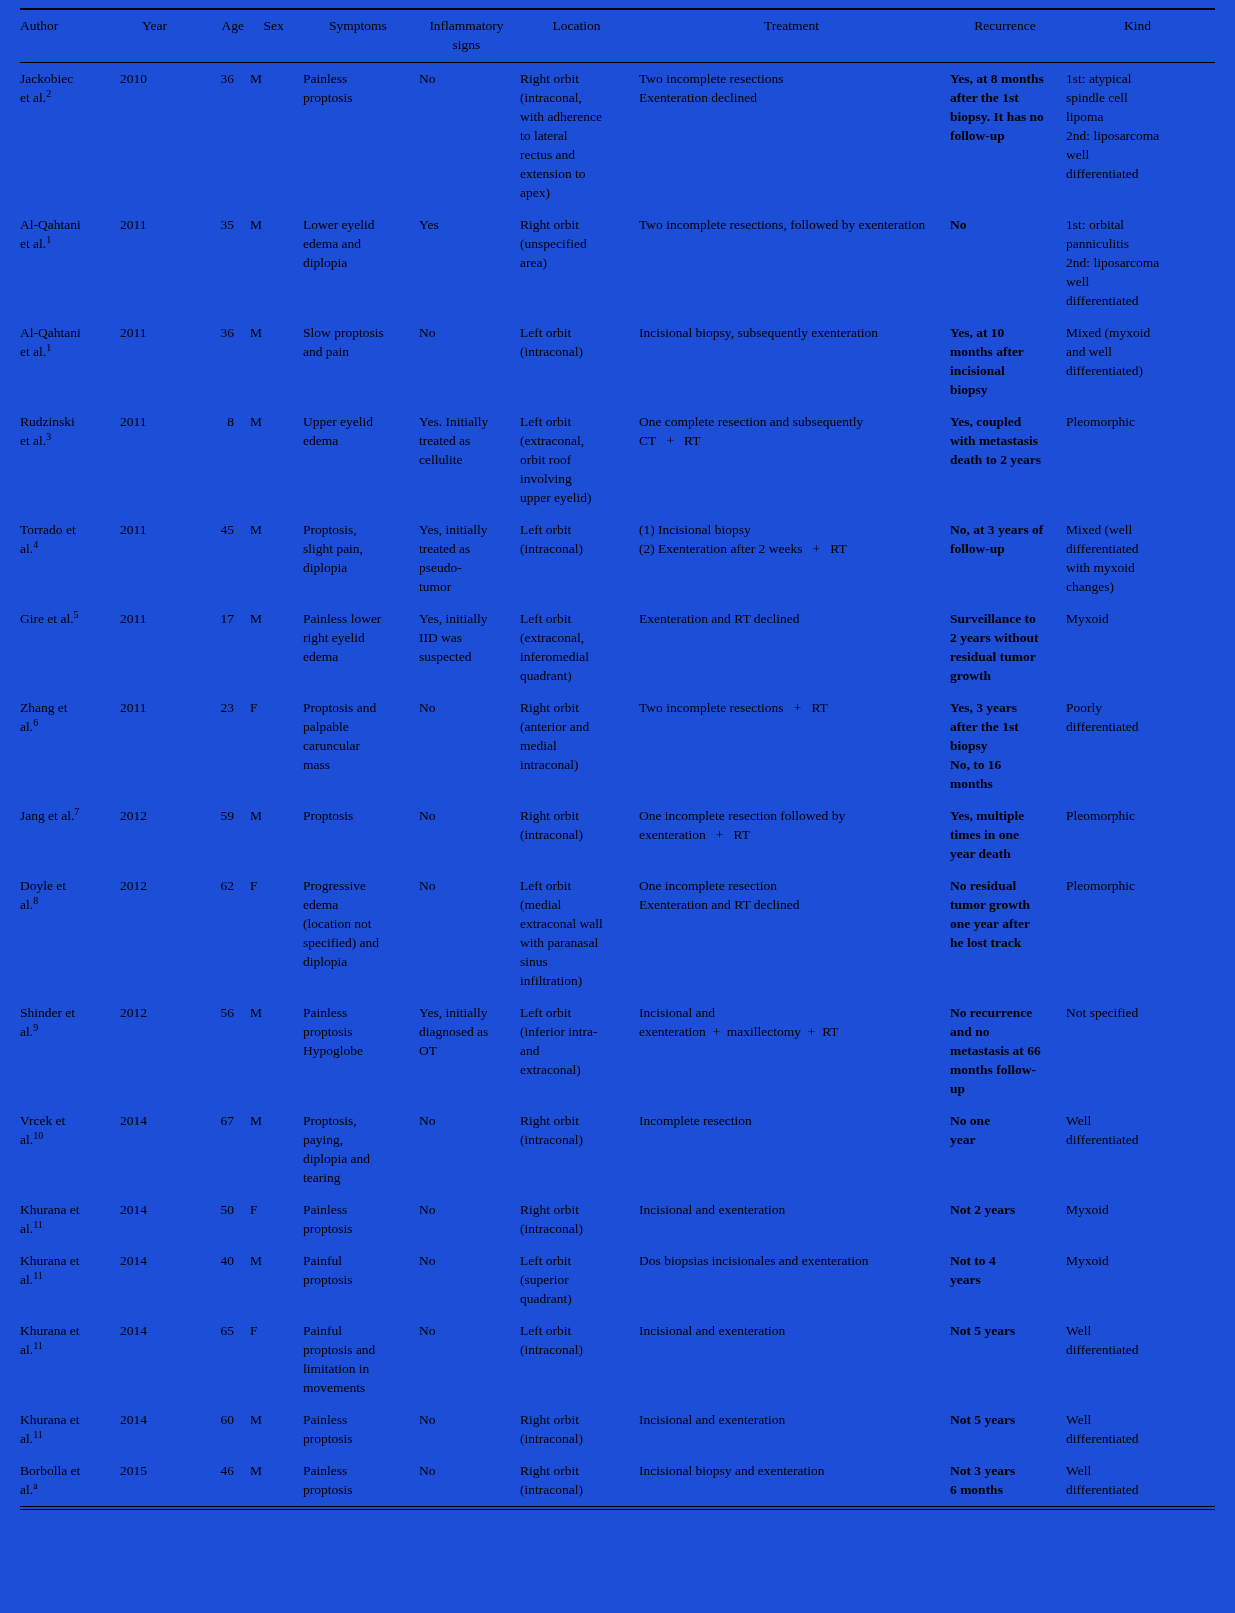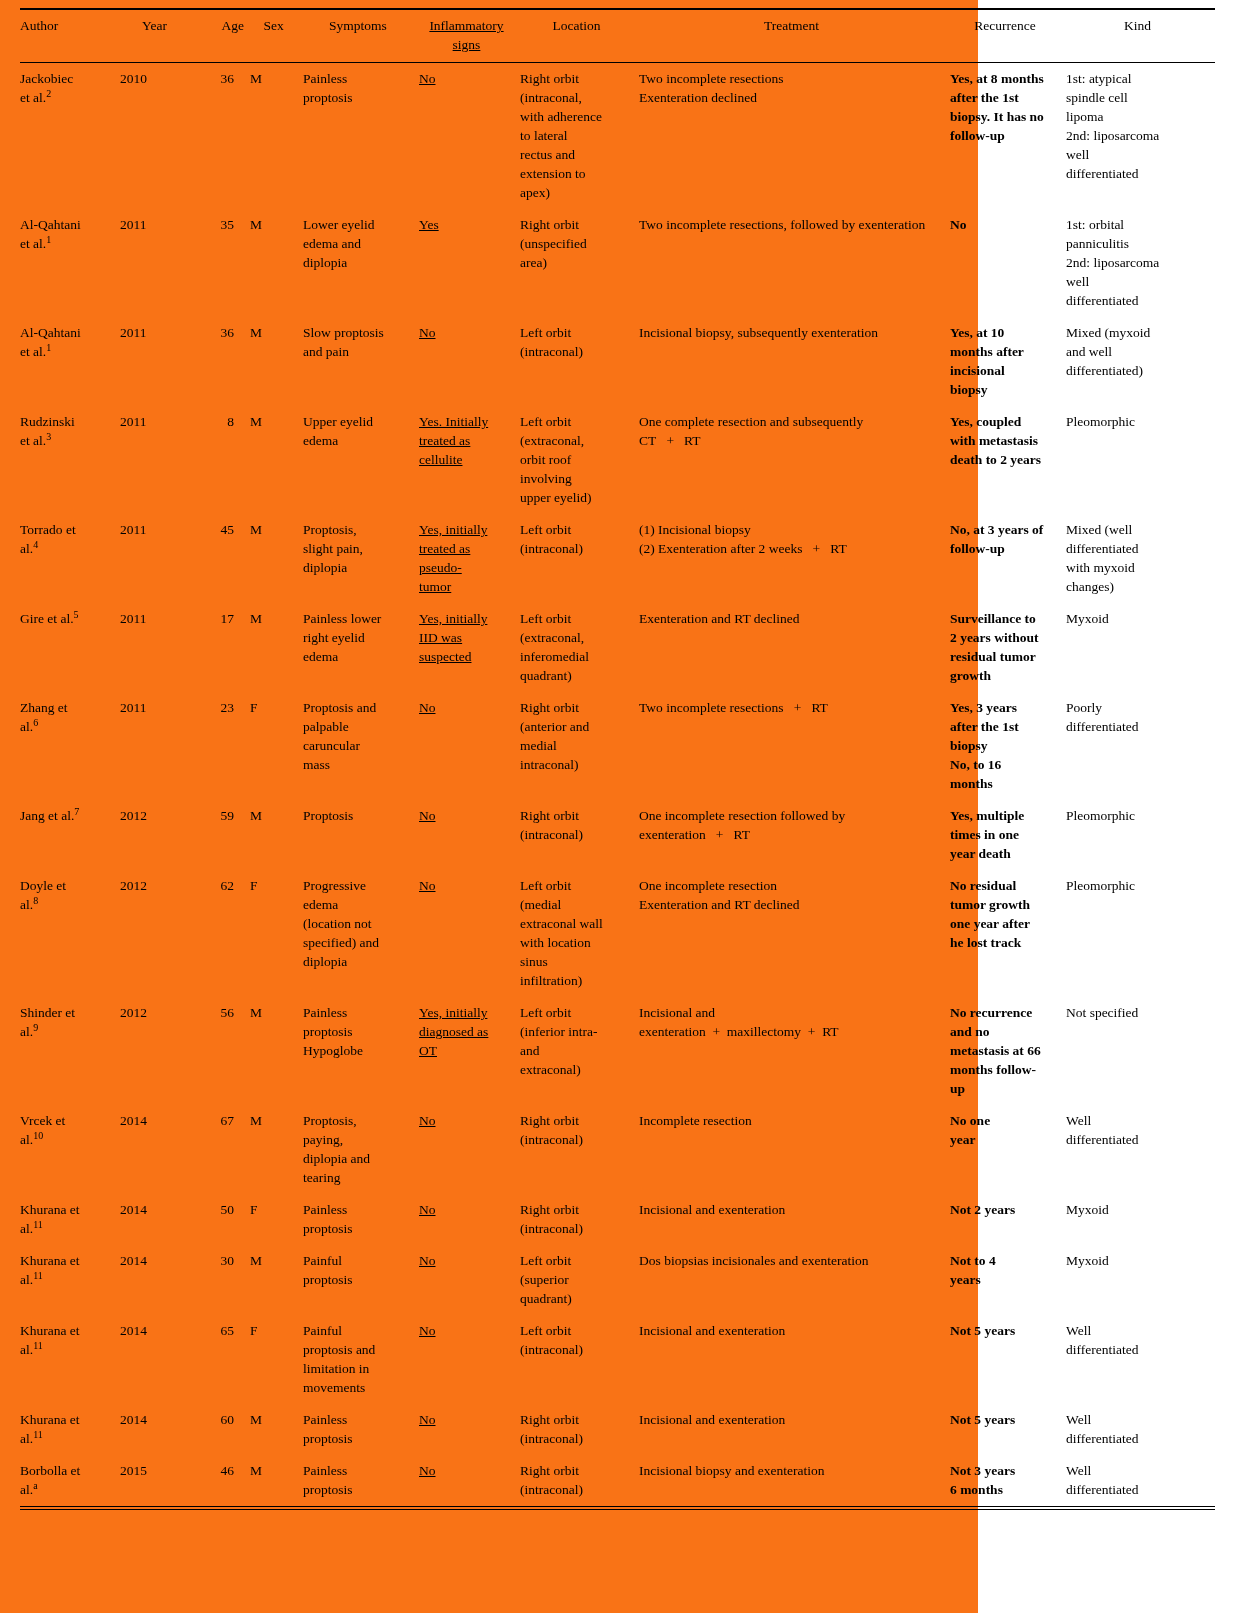--- a/index.html
+++ b/index.html
@@ -3,25 +3,25 @@
 <meta charset="utf-8">
 <style>
   html, body {
     margin: 0;
     padding: 0;
     background: #ffffff;
     color: #000000;
     font-family: "Liberation Serif", "DejaVu Serif", serif;
   }
   .page {
-    width: 978px;
+    width: 1235px;
     min-height: 1613px;
     box-sizing: border-box;
     padding: 8px 20px 14px 20px;
-    background: #f97316;
+    background: #1d4ed8;
   }
   table.cases {
     width: 100%;
     table-layout: fixed;
     border-collapse: collapse;
     border-top: 2px solid #000;
     border-bottom: 4px double #000;
     font-size: 13.5px;
     line-height: 19px;
   }
@@ -39,21 +39,21 @@
     padding: 6px 0 7px 0;
     white-space: pre-line;
     overflow-wrap: normal;
   }
   
   .col-author       { width: 100px; }  td.col-author       { padding-right: 34px; }
   .col-year         { width: 75px;  }  td.col-year         { padding-right: 20px; }
   .col-age          { width: 55px; text-align: right;  }  td.col-age          { padding-right: 16px; }
   .col-sex          { width: 53px;  }  td.col-sex          { padding-right: 16px; }
   .col-symptoms     { width: 116px; }  td.col-symptoms     { padding-right: 34px; margin-left: 45px; }
-  .col-inflammatory { width: 101px; text-decoration: underline; }  td.col-inflammatory { padding-right: 30px; }
+  .col-inflammatory { width: 101px; }  td.col-inflammatory { padding-right: 30px; }
   .col-location     { width: 119px; }  td.col-location     { padding-right: 36px; margin-left: 43px; }
   .col-treatment    { width: 311px; }  td.col-treatment    { padding-right: 20px; }
   .col-recurrence   { width: 116px; margin-left: 24px; }  td.col-recurrence   { padding-right: 22px; font-weight: bold; }
   .col-kind         { width: 149px; }  td.col-kind         { padding-right: 54px; }
   sup.ref {
     font-size: 10px;
     line-height: 0;
     vertical-align: super;
   }
 </style>
@@ -192,21 +192,21 @@
           <td class="col-recurrence">Yes, multiple times in one year death</td>
           <td class="col-kind">Pleomorphic</td>
         </tr>
         <tr>
           <td class="col-author"><span>Doyle et al.</span><sup class="ref">8</sup></td>
           <td class="col-year">2012</td>
           <td class="col-age">62</td>
           <td class="col-sex">F</td>
           <td class="col-symptoms">Progressive edema (location not specified) and diplopia</td>
           <td class="col-inflammatory">No</td>
-          <td class="col-location">Left orbit (medial extraconal wall with location sinus infiltration)</td>
+          <td class="col-location">Left orbit (medial extraconal wall with paranasal sinus infiltration)</td>
           <td class="col-treatment">One incomplete resection
 Exenteration and RT declined</td>
           <td class="col-recurrence">No residual tumor growth one year after he lost track</td>
           <td class="col-kind">Pleomorphic</td>
         </tr>
         <tr>
           <td class="col-author"><span>Shinder et al.</span><sup class="ref">9</sup></td>
           <td class="col-year">2012</td>
           <td class="col-age">56</td>
           <td class="col-sex">M</td>
@@ -240,21 +240,21 @@
           <td class="col-symptoms">Painless proptosis</td>
           <td class="col-inflammatory">No</td>
           <td class="col-location">Right orbit (intraconal)</td>
           <td class="col-treatment">Incisional and exenteration</td>
           <td class="col-recurrence">Not 2 years</td>
           <td class="col-kind">Myxoid</td>
         </tr>
         <tr>
           <td class="col-author"><span>Khurana et al.</span><sup class="ref">11</sup></td>
           <td class="col-year">2014</td>
-          <td class="col-age">30</td>
+          <td class="col-age">40</td>
           <td class="col-sex">M</td>
           <td class="col-symptoms">Painful proptosis</td>
           <td class="col-inflammatory">No</td>
           <td class="col-location">Left orbit (superior quadrant)</td>
           <td class="col-treatment">Dos biopsias incisionales and exenteration</td>
           <td class="col-recurrence">Not to 4
 years</td>
           <td class="col-kind">Myxoid</td>
         </tr>
         <tr>

